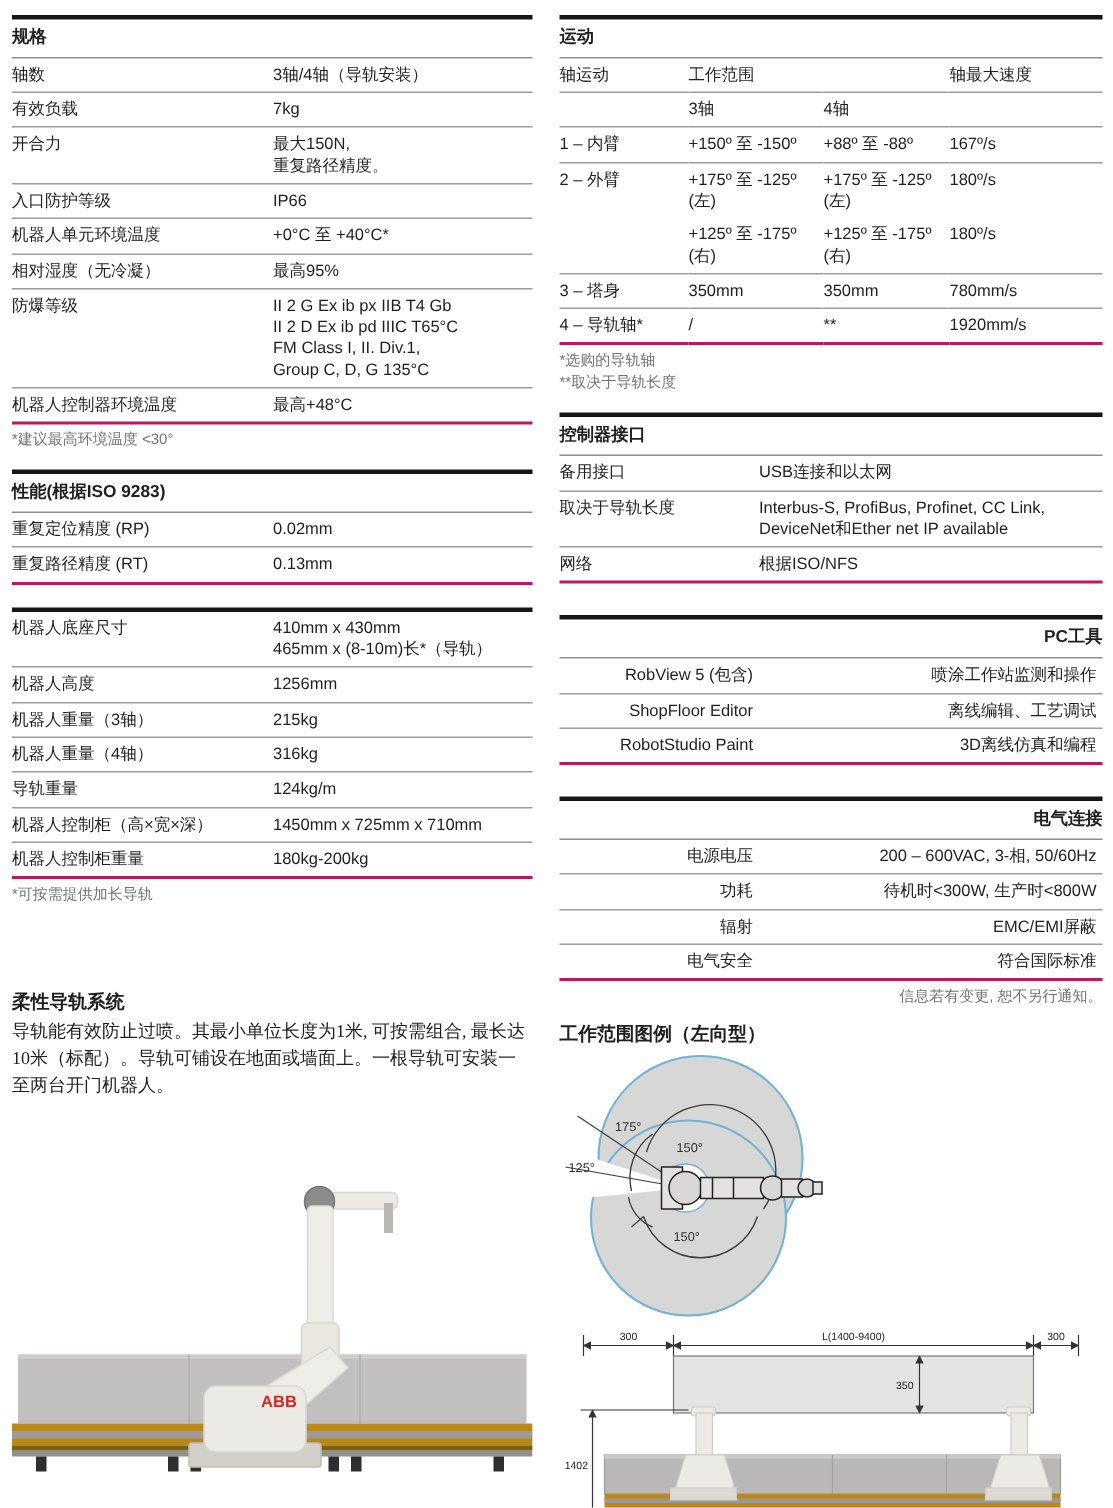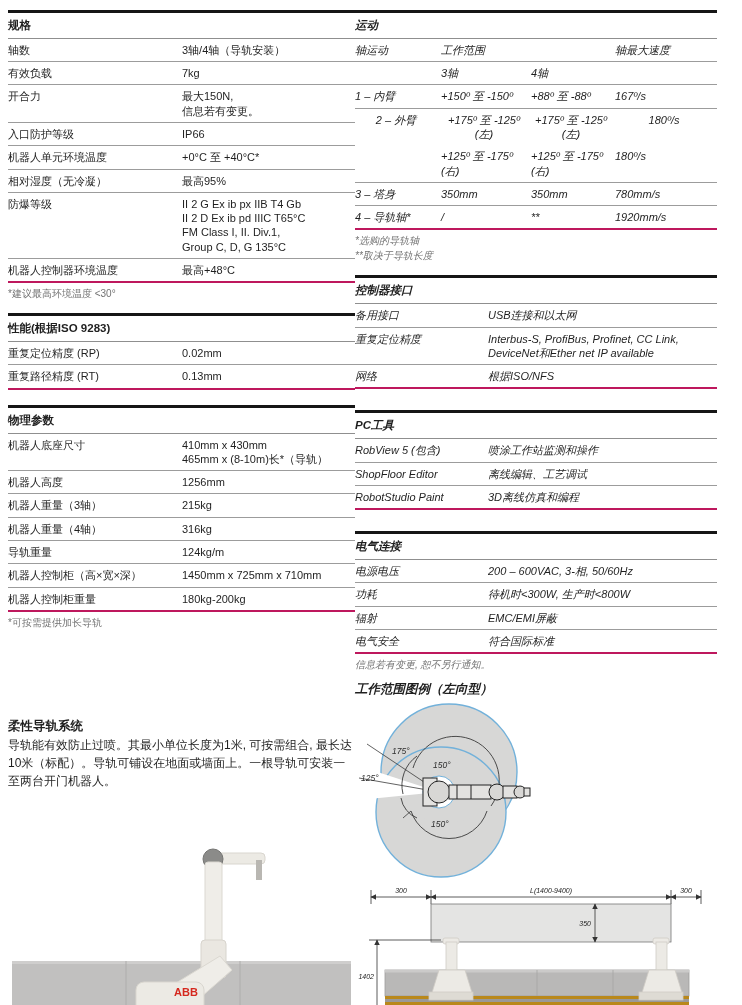--- a/index.html
+++ b/index.html
@@ -4,51 +4,51 @@
 <style>
   * { margin:0; padding:0; box-sizing:border-box; }
   html,body { width:742px; height:1005px; }
   body {
     background:#ffffff;
     font-family:"Liberation Sans","DejaVu Sans",sans-serif;
     color:#1f1f1f;
     position:relative;
     overflow:hidden;
   }
-  .page { position:absolute; inset:0; padding:10px 7px 0 8px; display:flex; }
+  .page { position:absolute; inset:0; padding:10px 7px 0 8px; display:flex; gap:18px; }
   .col { display:flex; flex-direction:column; }
   .col-left  { width:347px; }
-  .col-right { width:362px;font-style:italic; }
+  .col-right { width:362px; }
 
   .sec { border-top:3px solid #161616; }
   .sec-title {
     font-weight:bold; font-size:11.5px; line-height:1.2;
     padding:6px 0 5px; border-bottom:1px solid #8f8f8f;
   }
   table { width:100%; border-collapse:collapse; table-layout:fixed; }
   tr { border-bottom:1px solid #9c9c9c;margin-left:14px; }
-  tr.no-sep { border-bottom:none;text-align:center; }
+  tr.no-sep { border-bottom:none; }
   table tr:last-child { border-bottom:2px solid #be185d; }
   td {
     font-size:11px; line-height:1.3; padding:4px 4px 4px 0;
     vertical-align:top; white-space:pre-line;
   }
   .col-left td.lbl { width:174px; }
   .rc2 td.lbl { width:133px; }
 
   .footnote { font-size:10px; color:#737373; padding:4px 0 0; line-height:1.4; }
 
   .gap-s  { margin-top:12px; }
   .gap-m  { margin-top:15px; }
-  .gap-l  { margin-top:21px; }
+  .gap-l  { margin-top:21px;text-align:right; }
 
   .free-heading { font-size:12.5px; font-weight:bold; line-height:1.3; }
   .free-body { font-size:12px; line-height:1.5; margin-top:2px; }
 
-  .flex-rail-block { margin-top:88px; }
+  .flex-rail-block { margin-top:56px;font-family:Liberation Serif, serif; }
   .robot-photo { margin-top:54px; width:347px; height:212px; }
   .work-range-heading { margin-top:9px; }
   .work-range-fig { margin-top:5px; width:362px; height:178px;text-align:right; }
   .rail-fig { margin-top:2px; width:362px; height:138px; }
   svg { display:block; font-family:inherit; }
   svg text { font-family:inherit; }
 </style>
 </head>
 <body>
 
@@ -64,21 +64,21 @@
               <td class="lbl">轴数</td>
               <td class="val">3轴/4轴（导轨安装）</td>
             </tr>
         <tr>
               <td class="lbl">有效负载</td>
               <td class="val">7kg</td>
             </tr>
         <tr>
               <td class="lbl">开合力</td>
               <td class="val">最大150N,
-信息若有变更。</td>
+重复路径精度。</td>
             </tr>
         <tr>
               <td class="lbl">入口防护等级</td>
               <td class="val">IP66</td>
             </tr>
         <tr>
               <td class="lbl">机器人单元环境温度</td>
               <td class="val">+0°C 至 +40°C*</td>
             </tr>
         <tr>
@@ -111,21 +111,20 @@
             </tr>
         <tr>
               <td class="lbl">重复路径精度 (RT)</td>
               <td class="val">0.13mm</td>
             </tr>
       </tbody>
         </table>
     </div>
 
     <div class="sec gap-m">
-      <div class="sec-title">物理参数</div>
       <table>
         <tbody>
             <tr>
               <td class="lbl">机器人底座尺寸</td>
               <td class="val">410mm x 430mm
 465mm x (8-10m)长*（导轨）</td>
             </tr>
         <tr>
               <td class="lbl">机器人高度</td>
               <td class="val">1256mm</td>
@@ -261,21 +260,21 @@
 
     <div class="sec rc2 gap-s">
       <div class="sec-title">控制器接口</div>
       <table>
         <tbody>
             <tr>
               <td class="lbl">备用接口</td>
               <td class="val">USB连接和以太网</td>
             </tr>
         <tr>
-              <td class="lbl">重复定位精度</td>
+              <td class="lbl">取决于导轨长度</td>
               <td class="val">Interbus-S, ProfiBus, Profinet, CC Link, DeviceNet和Ether net IP available</td>
             </tr>
         <tr>
               <td class="lbl">网络</td>
               <td class="val">根据ISO/NFS</td>
             </tr>
       </tbody>
         </table>
     </div>
 

